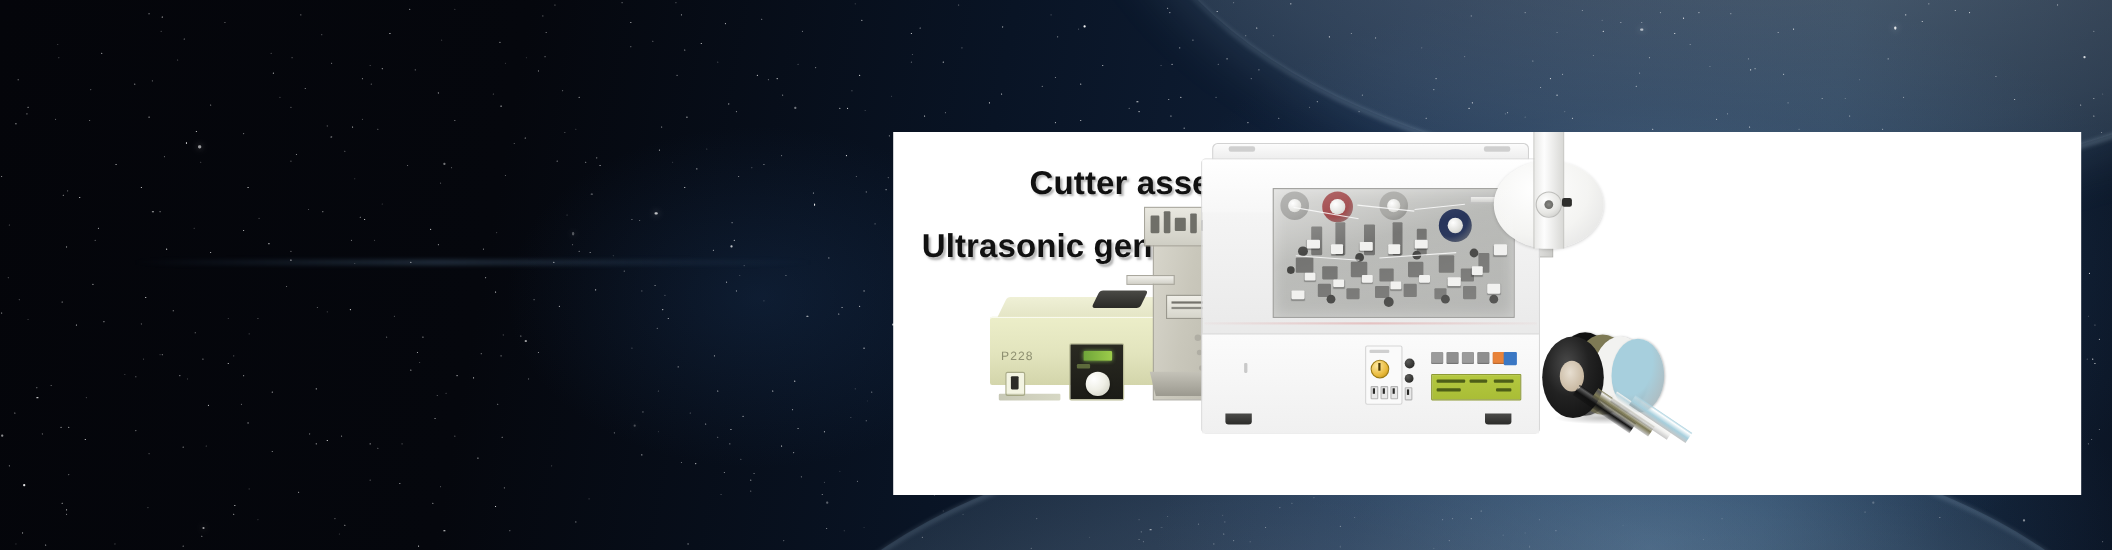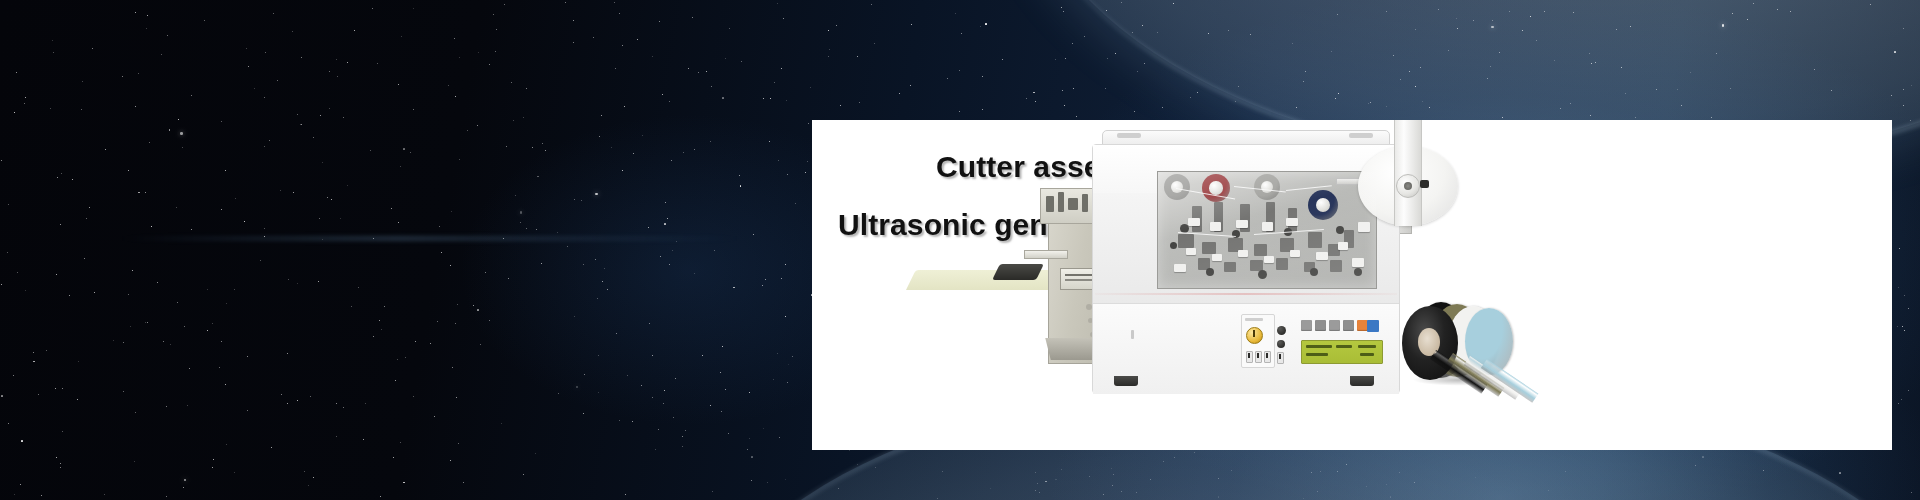--- a/index.html
+++ b/index.html
@@ -907,20 +907,30 @@
           <line x1="2" y1="4" x2="36" y2="38" stroke="#9a9a9a" stroke-width="4" stroke-linecap="round"></line>
           <circle cx="43" cy="45" r="9" fill="#a3a3a3"></circle>
         </svg>
       </div>
     </div>
 
     <div class="generator">
       <div class="gen-top"></div>
       <div class="gen-handle"></div>
       <div class="gen-side"></div>
+      <div class="gen-body">
+        <div class="gen-model">P228</div>
+        <div class="gen-display">
+          <div class="gen-led"></div>
+          <div class="gen-led2"></div>
+          <div class="gen-knob"></div>
+        </div>
+        <div class="gen-switch"></div>
+        <div class="gen-strip"></div>
+      </div>
     </div>
 
     <div class="midmech">
       <div class="mid-plate"></div>
       <div class="mid-topbox"></div>
       <div class="mid-mechbits" id="mid-bits">
           <i style="left:2px;top:6px;width:8px;height:16px;"></i>
           <i style="left:14px;top:2px;width:6px;height:20px;"></i>
           <i style="left:24px;top:8px;width:10px;height:12px;"></i>
           <i style="left:38px;top:4px;width:6px;height:18px;"></i>

